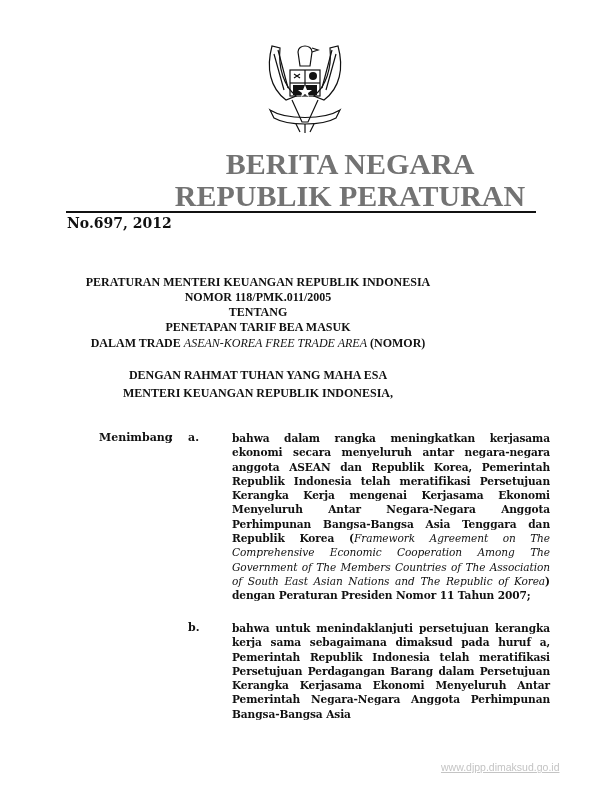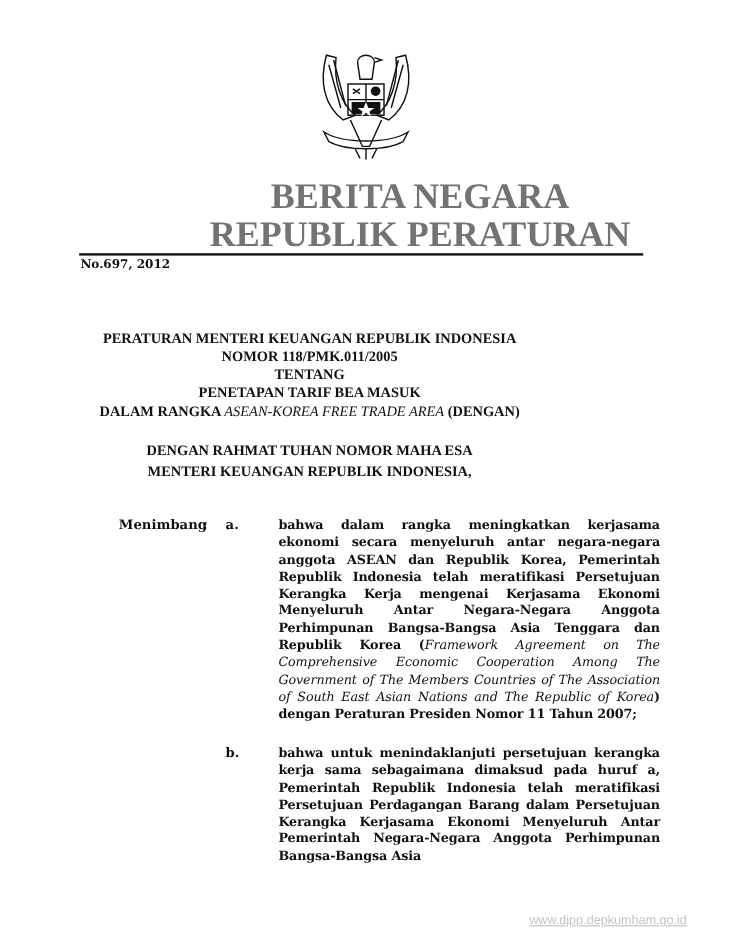--- a/index.html
+++ b/index.html
@@ -8,21 +8,21 @@
     font-family: "DejaVu Serif", serif; color: #111;
   }
   .emblem { position: absolute; left: 262px; top: 38px; width: 86px; height: 96px; }
   .title {
     position: absolute; left: 0; width: 612px; text-align: center;
     font-family: "Liberation Serif", serif; font-weight: bold; font-size: 30px; line-height: 34px; color: #737373; margin-left: 44px;
   }
   .t1 { top: 147px; }
   .t2 { top: 179px; }
   .rule { position: absolute; left: 66px; top: 211px; width: 470px; height: 2px; background: #111; }
-  .docno { position: absolute; left: 67px; top: 215px; font-size: 10px; font-weight: bold; font-family: "DejaVu Serif", serif; }
+  .docno { position: absolute; left: 67px; top: 215px; font-size: 14px; font-weight: bold; font-family: "DejaVu Serif", serif; }
   .hdr {
     position: absolute; left: 0; width: 516px; text-align: center;
     font-family: "Liberation Serif", serif; font-weight: bold; font-size: 12px; line-height: 14px;
   }
   .hdr i { font-weight: normal; }
   .lbl { position: absolute; left: 99px; font-size: 11px; font-weight: bold; font-family: "DejaVu Serif", serif; }
   .colon { position: absolute; left: 169px; font-size: 11px; font-weight: bold; }
   .letter { position: absolute; left: 188px; font-size: 11px; font-weight: bold; }
   .para {
     position: absolute; left: 232px; width: 318px; font-size: 10.6px; line-height: 14.3px;
@@ -56,26 +56,26 @@
 
 <div class="title t1">BERITA NEGARA</div>
 <div class="title t2">REPUBLIK PERATURAN</div>
 <div class="rule"></div>
 <div class="docno">No.697, 2012</div>
 
 <div class="hdr" style="top:275px">PERATURAN MENTERI KEUANGAN REPUBLIK INDONESIA</div>
 <div class="hdr" style="top:290px">NOMOR 118/PMK.011/2005</div>
 <div class="hdr" style="top:305px">TENTANG</div>
 <div class="hdr" style="top:320px">PENETAPAN TARIF BEA MASUK</div>
-<div class="hdr" style="top:336px"><span>DALAM RANGKA </span><i>ASEAN-KOREA FREE TRADE AREA</i><span> (DENGAN)</span></div>
-<div class="hdr" style="top:368px">DENGAN RAHMAT TUHAN NOMOR MAHA ESA</div>
+<div class="hdr" style="top:336px"><span>DALAM TRADE </span><i>ASEAN-KOREA FREE TRADE AREA</i><span> (NOMOR)</span></div>
+<div class="hdr" style="top:368px">DENGAN RAHMAT TUHAN YANG MAHA ESA</div>
 <div class="hdr" style="top:386px">MENTERI KEUANGAN REPUBLIK INDONESIA,</div>
 
 <div class="lbl" style="top:431px">Menimbang</div>
 <div class="colon" style="top:431px">:</div>
 
 <div class="letter" style="top:431px">a.</div>
 <div class="para" style="top:431px"><span>bahwa dalam rangka meningkatkan kerjasama ekonomi secara menyeluruh antar negara-negara anggota ASEAN dan Republik Korea, Pemerintah Republik Indonesia telah meratifikasi Persetujuan Kerangka Kerja mengenai Kerjasama Ekonomi Menyeluruh Antar Negara-Negara Anggota Perhimpunan Bangsa-Bangsa Asia Tenggara dan Republik Korea (</span><i>Framework Agreement on The Comprehensive Economic Cooperation Among The Government of The Members Countries of The Association of South East Asian Nations and The Republic of Korea</i><span>) dengan Peraturan Presiden Nomor 11 Tahun 2007;</span></div>
 
 <div class="letter" style="top:621px">b.</div>
 <div class="para" style="top:621px">bahwa untuk menindaklanjuti persetujuan kerangka kerja sama sebagaimana dimaksud pada huruf a, Pemerintah Republik Indonesia telah meratifikasi Persetujuan Perdagangan Barang dalam Persetujuan Kerangka Kerjasama Ekonomi Menyeluruh Antar Pemerintah Negara-Negara Anggota Perhimpunan Bangsa-Bangsa Asia</div>
 
-<div class="footer">www.djpp.depkumham.go.id</div>
+<div class="footer">www.djpp.dimaksud.go.id</div>
 
 </body></html>

